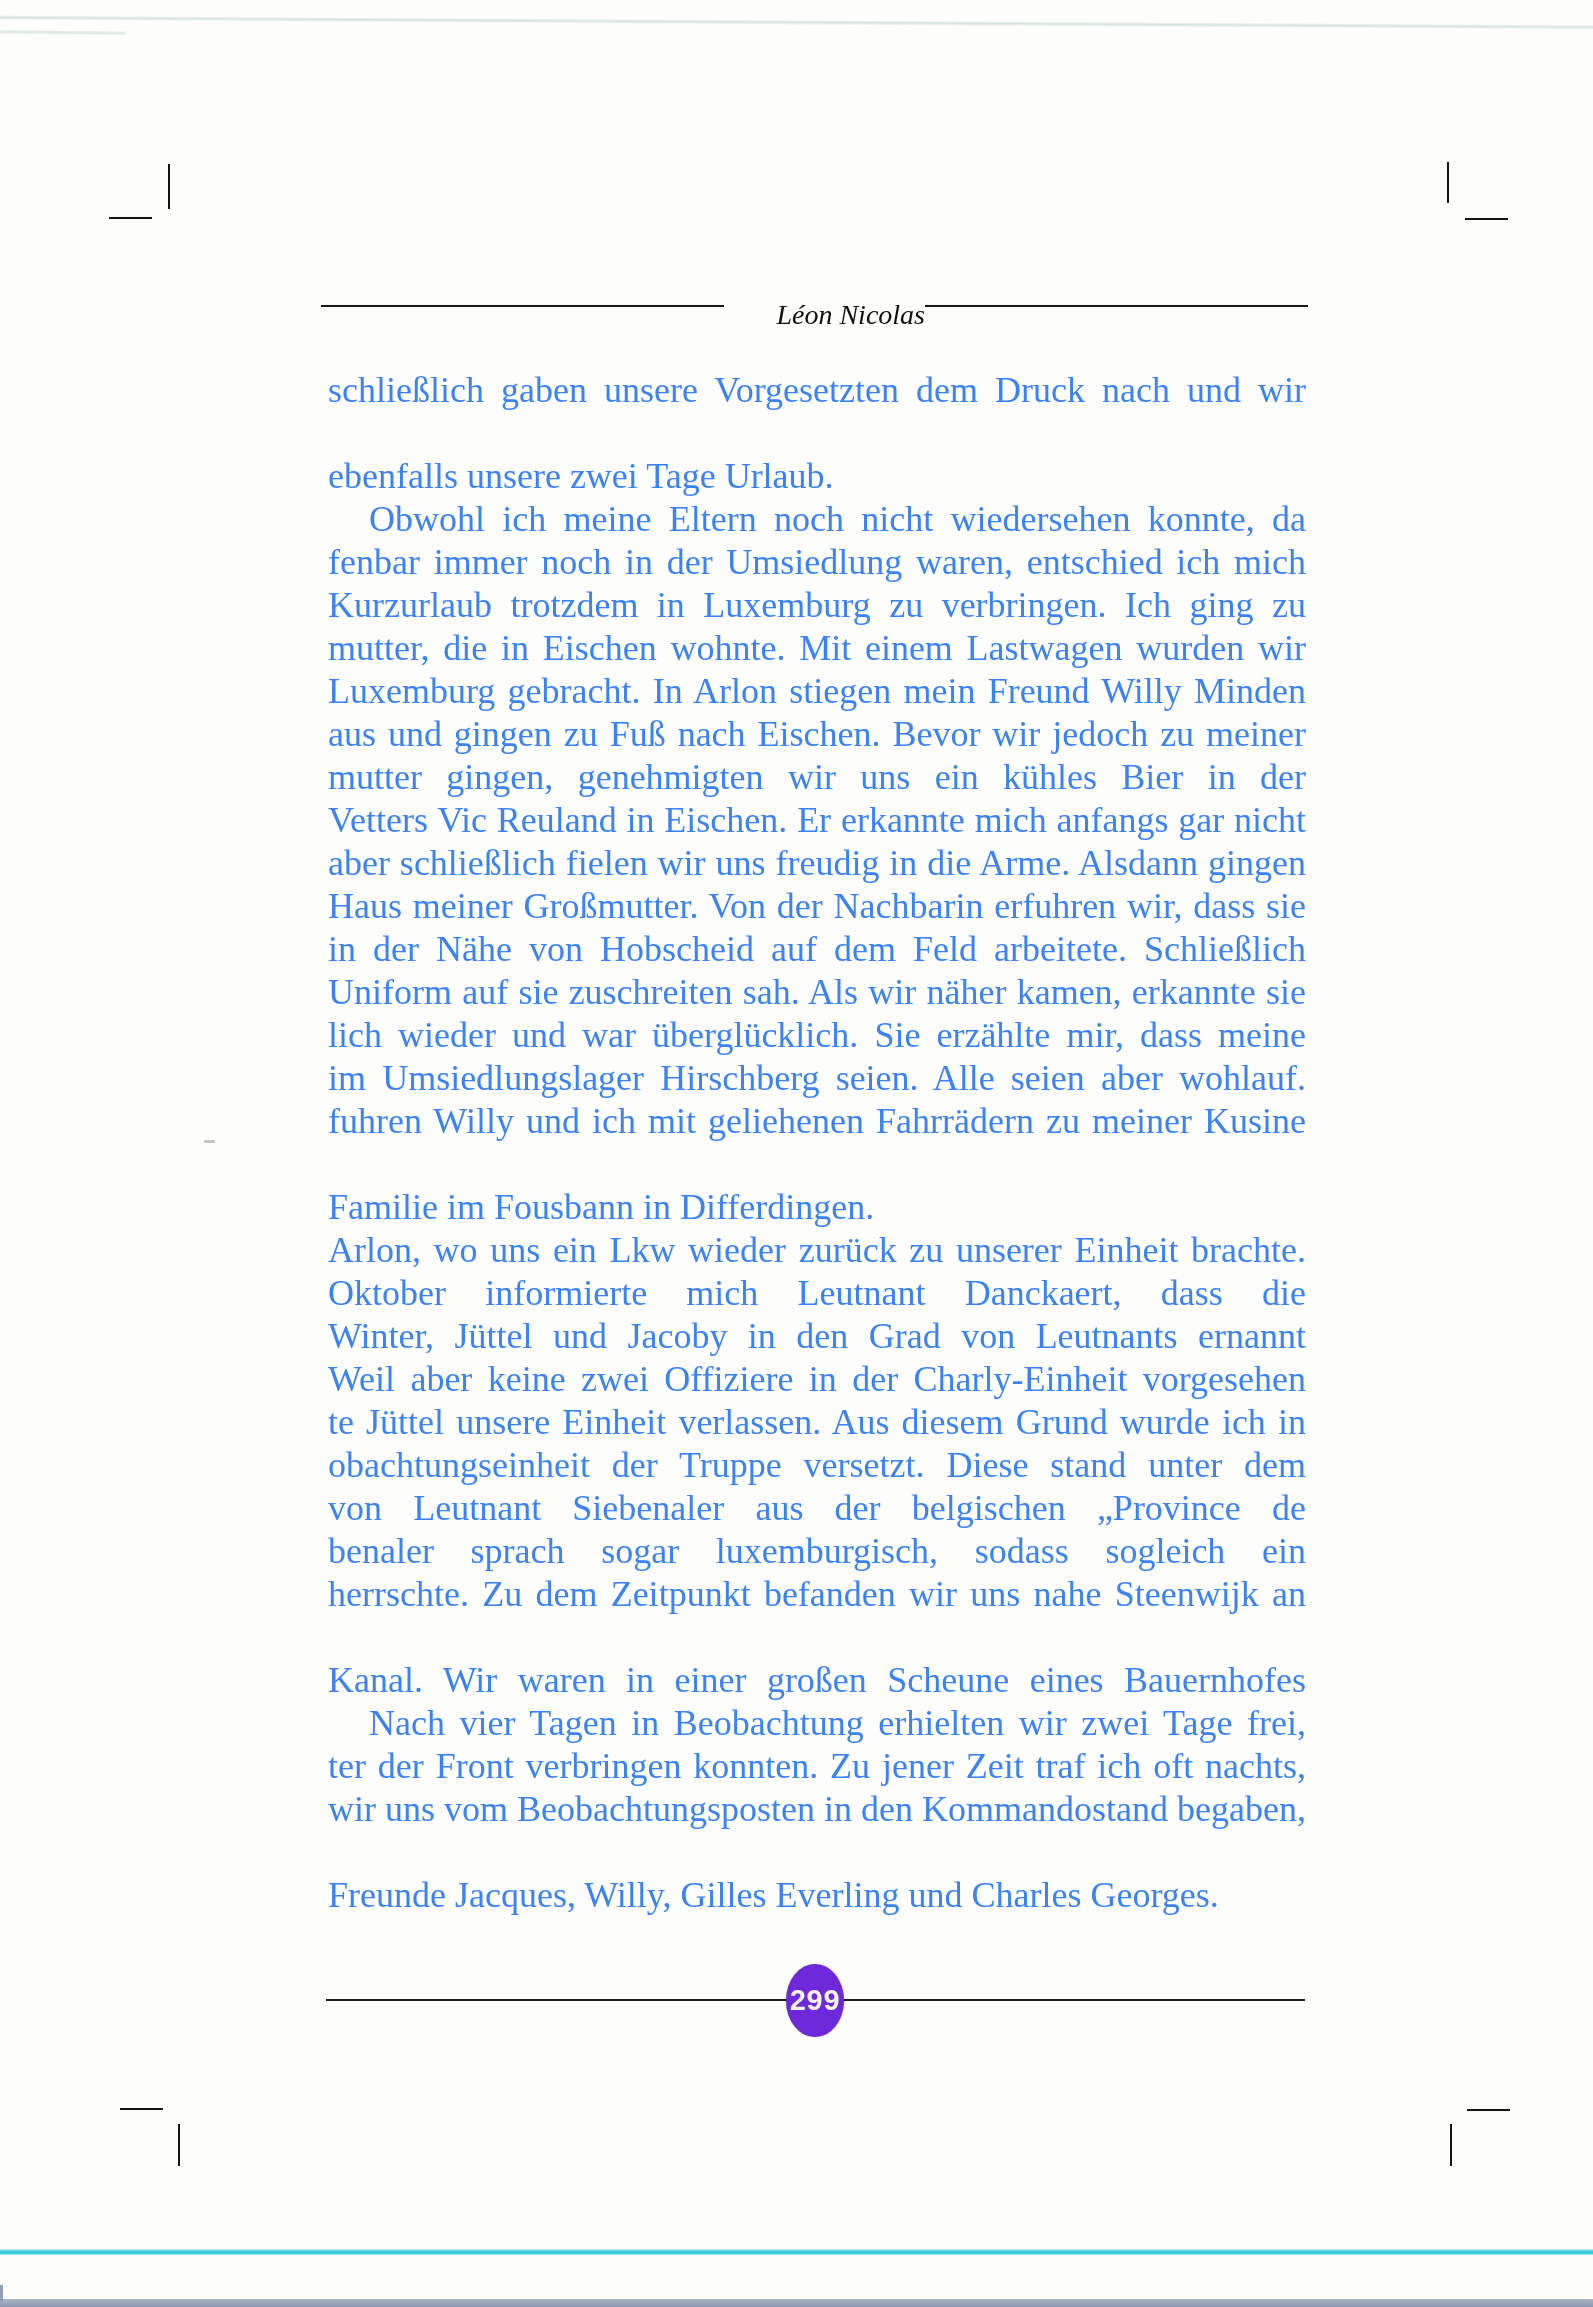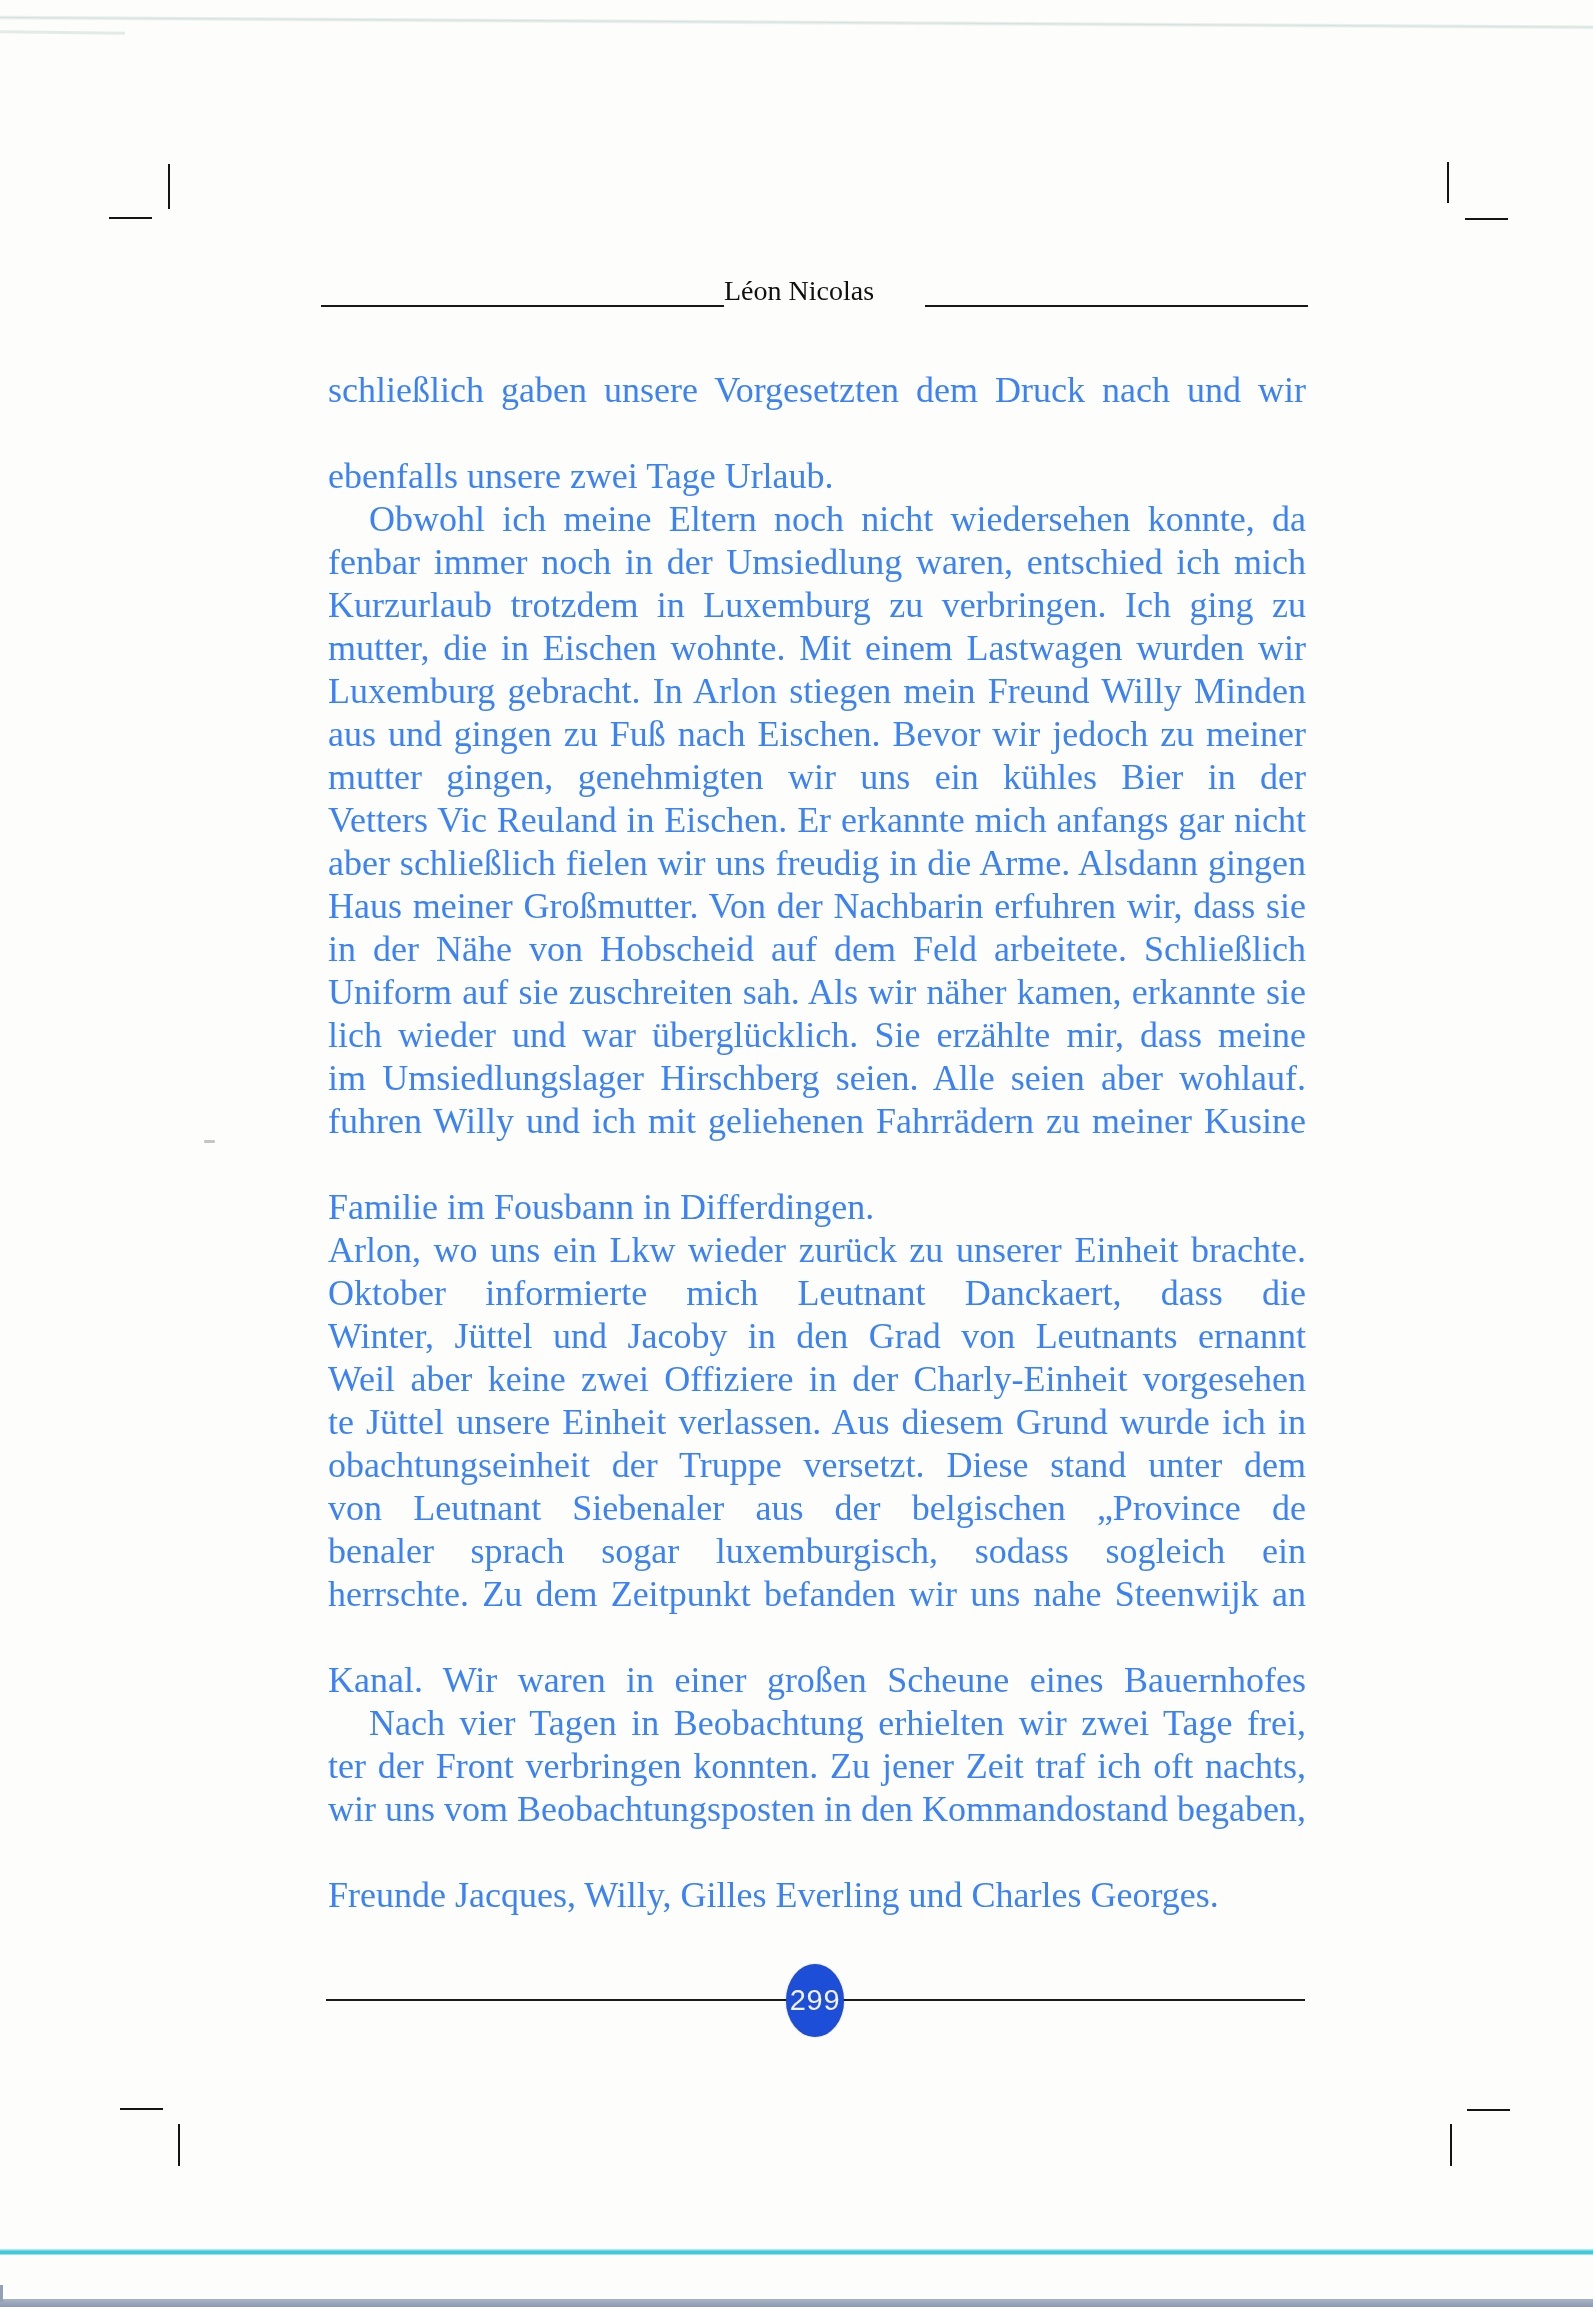--- a/index.html
+++ b/index.html
@@ -40,23 +40,23 @@
   }
   
   .crop{position:absolute;background:#141414;}
   .crop.v{width:2px;}
   .crop.h{height:2px;}
   
   .header-rule{position:absolute;height:2px;background:#181818;top:305px;}
   .header-rule.left{left:321px;width:403px;}
   .header-rule.right{left:925px;width:383px;}
   .page-header-title{
-    position:absolute;top:272px;left:724px;width:201px;
-    text-align:left;
-    font-size:28px;line-height:38px;
+    position:absolute;top:296px;left:724px;width:201px;
+    text-align:right;
+    font-style:italic;font-size:28px;line-height:38px;
     color:#101010;
     letter-spacing:0px;
     white-space:nowrap;
   }
   
   .body-text{
     position:absolute;
     left:328px;top:369px;width:978px;
     font-size:36px;
     line-height:43px;
@@ -76,24 +76,25 @@
     text-indent:41px;
   }
   
   .footer-rule{
     position:absolute;left:326px;top:1999px;width:979px;height:2px;
     background:#1b1b1b;
   }
   .page-number-badge{
     position:absolute;left:786px;top:1964px;
     width:58px;height:73px;
-    background:#1d4ed8;
+    background:#6d28d9;
     border-radius:50%;
     display:flex;align-items:center;justify-content:center;
     box-shadow:0 0 1.3px rgba(0,0,0,.4);
+    font-weight:bold;
   }
   .page-number{
     font-family:"Liberation Sans", sans-serif;
     font-size:29px;
     color:#f2f2f0;
     letter-spacing:0.7px;
   }
 </style>
 </head>
 <body>

